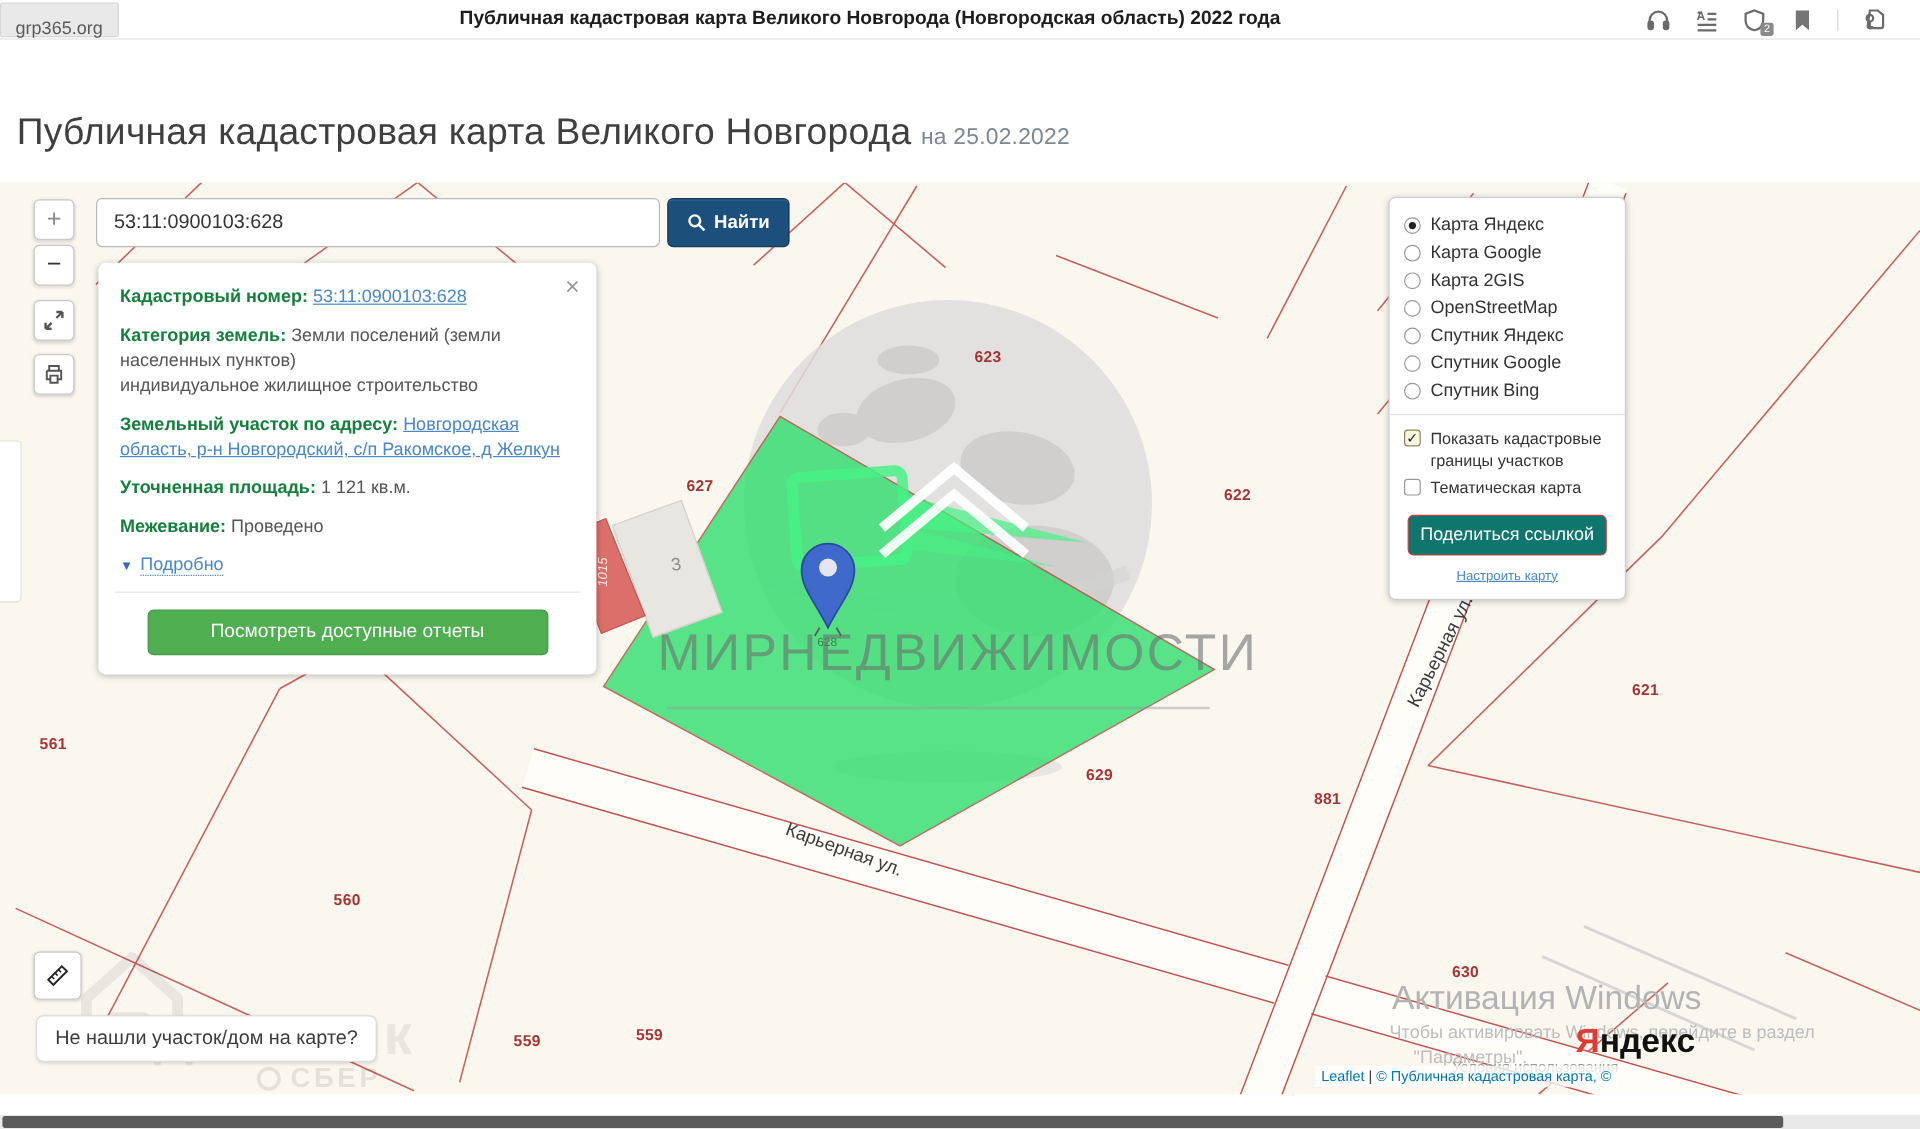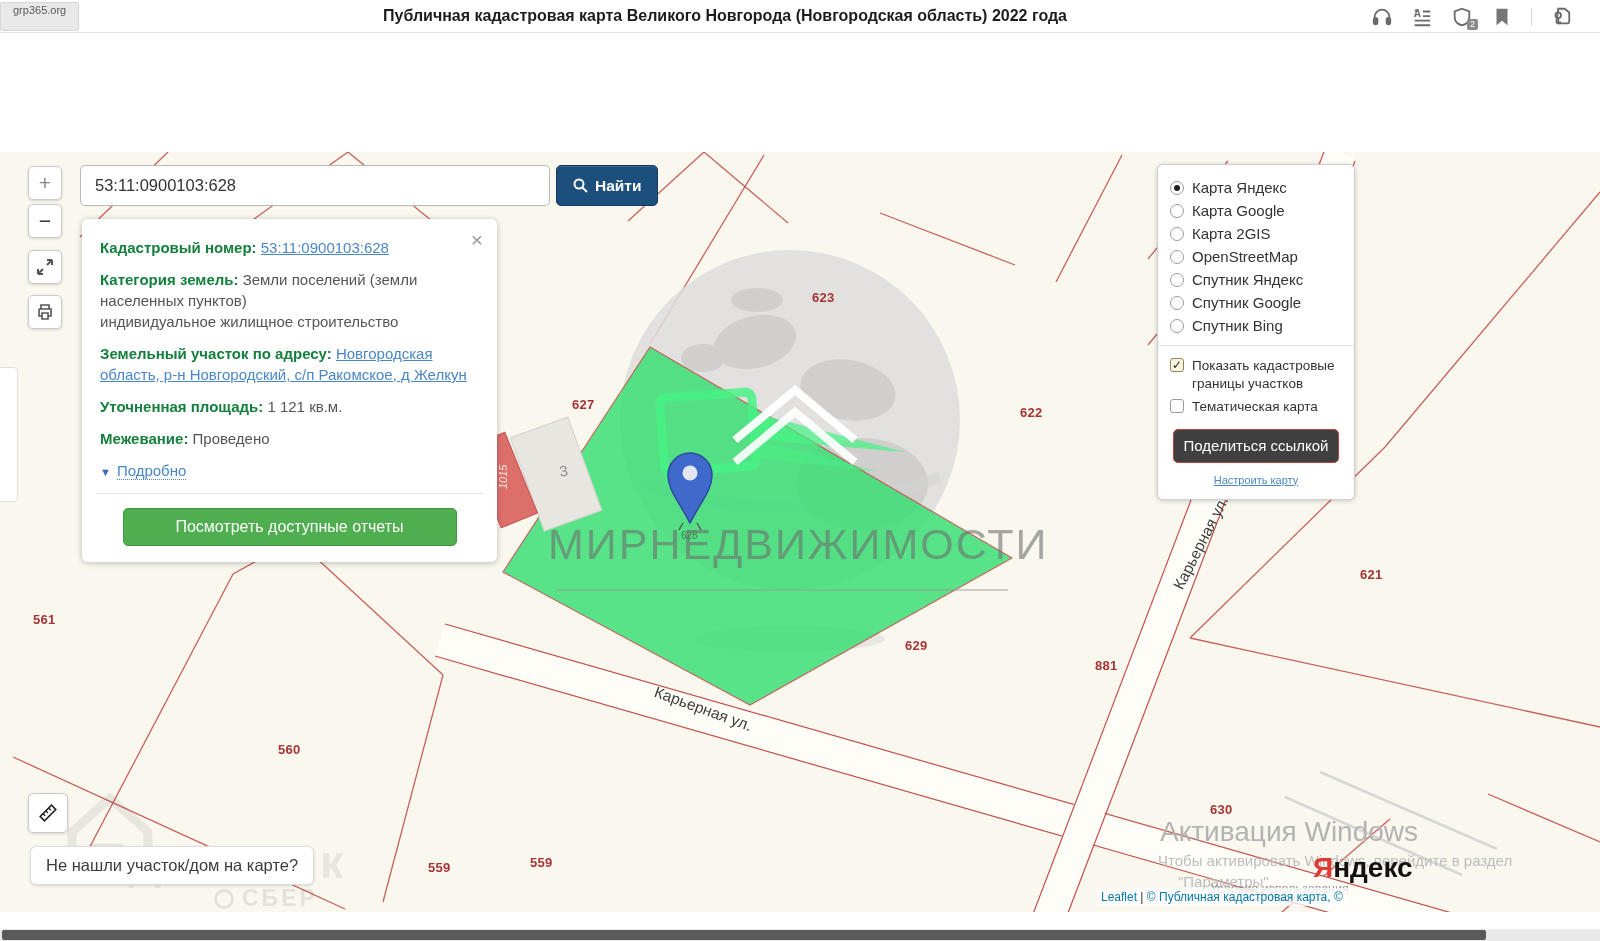--- a/index.html
+++ b/index.html
@@ -2,21 +2,21 @@
 <html><head>
 <meta charset="utf-8">
 <style>
   * { margin:0; padding:0; box-sizing:border-box; }
   html,body { width:1600px; height:941px; overflow:hidden; }
   body { font-family:"Liberation Sans","DejaVu Sans",sans-serif; background:#fff; color:#333; }
   #app { position:relative; width:1600px; height:941px; overflow:hidden; background:#fff; }
 
   
   .topbar { position:absolute; left:0; top:0; width:1600px; height:33px; background:#fff; border-bottom:1px solid #e3e3e3; }
-  .site-badge { position:absolute; left:0; top:2px; height:29px; padding:1px 12px; background:#e9e9e9; border:1px solid #d6d6d6; border-radius:2px; font-size:11px; color:#5a5a5a; }
+  .site-badge { position:absolute; left:0; top:2px; height:29px; padding:12px 12px; background:#e9e9e9; border:1px solid #d6d6d6; border-radius:2px; font-size:15px; color:#5a5a5a; }
   .tab-title { position:absolute; left:300px; top:7px; width:850px; text-align:center; font-size:16px; font-weight:700; color:#1d1d1d; white-space:nowrap; }
   .tb-icons { position:absolute; right:28px; top:4px; height:26px; display:flex; align-items:center; gap:18px; }
   .tb-ic { width:22px; height:22px; position:relative; color:#6a6a6a; }
   .tb-ic svg { width:22px; height:22px; display:block; }
   .tb-badge { position:absolute; right:-5px; bottom:-2px; background:#8a8a8a; color:#fff; font-size:9px; line-height:11px; padding:0 3px; border-radius:2px; }
   .tb-sep { width:1px; height:18px; background:#d9d9d9; }
 
   
   .breadcrumb { position:absolute; left:14px; top:52px; font-size:15.5px; color:#555; }
   .breadcrumb a { color:#3d7dbd; text-decoration:none; }
@@ -88,21 +88,21 @@
 
   
   .panel { position:absolute; left:1157px; top:12px; width:198px; background:#fff; border:1px solid #cfcfcf; border-radius:6px; box-shadow:0 1px 5px rgba(0,0,0,.2); z-index:9; padding:11px 12px 13px 12px; }
   .radio-row { display:flex; align-items:center; gap:8px; padding:3px 0; font-size:15px; color:#333; cursor:pointer; }
   .radio { width:14px; height:14px; border:1px solid #9a9a9a; border-radius:50%; background:#fff; position:relative; flex:none; }
   .radio.sel::after { content:""; position:absolute; left:3px; top:3px; width:6px; height:6px; border-radius:50%; background:#222; }
   .panel-divider { height:1px; background:#e2e2e2; margin:8px -12px 8px -12px; }
   .check-row { display:flex; align-items:flex-start; gap:8px; padding:3px 0; font-size:13.5px; color:#333; line-height:1.3; cursor:pointer; }
   .checkbox { width:14px; height:14px; border:1px solid #9a9a9a; border-radius:3px; background:#fff; flex:none; font-size:12px; line-height:12px; text-align:center; color:#222; margin-top:1px; }
   .checkbox.checked { background:#fbf4df; border-color:#8c855f; }
-  .share-btn { display:block; margin:10px auto 0 auto; width:166px; height:34px; background:#404040; border:1px solid #c0403c; border-radius:5px; color:#fff; font-size:15px; font-family:inherit; cursor:pointer; }
+  .share-btn { display:block; margin:10px auto 0 auto; width:166px; height:34px; background:#0f766e; border:1px solid #c0403c; border-radius:5px; color:#fff; font-size:15px; font-family:inherit; cursor:pointer; }
   .configure { display:block; text-align:center; margin-top:11px; font-size:11px; color:#4a87c7; text-decoration:underline; }
 
   
   .scrollbar { position:absolute; left:0; top:929px; width:1600px; height:12px; background:#e9e9e9; }
   .scroll-thumb { position:absolute; left:2px; top:1px; width:1484px; height:10px; background:#5a5a5a; border-radius:2px; }
 </style>
 </head>
 <body>
 
 <div id="app">
@@ -141,20 +141,23 @@
         <svg viewBox="0 0 24 24" fill="none" stroke="#6a6a6a" stroke-width="2">
             <path d="M9 3h7l5 4v10a2 2 0 0 1-2 2h-10a2 2 0 0 1-2-2z"></path>
             <circle cx="9" cy="10" r="3"></circle>
             <path d="M9 13v7M9 18h3"></path>
           </svg>
       </span>
     </div>
   </div>
 
 
+  <h1 class="page-title">
+    <span>Публичная кадастровая карта Великого Новгорода</span><span class="date">на 25.02.2022</span>
+  </h1>
 
   <div id="map">
 
     <svg class="art" width="1600" height="760" viewBox="0 0 1600 760">
 
       <g stroke="#c2504b" stroke-width="1.3" opacity=".9">
         <line x1="80" y1="85" x2="168" y2="0"></line>
         <line x1="212" y1="97" x2="348" y2="0"></line>
         <line x1="348" y1="0" x2="432" y2="69"></line>
         <line x1="628" y1="69" x2="704" y2="0"></line>

